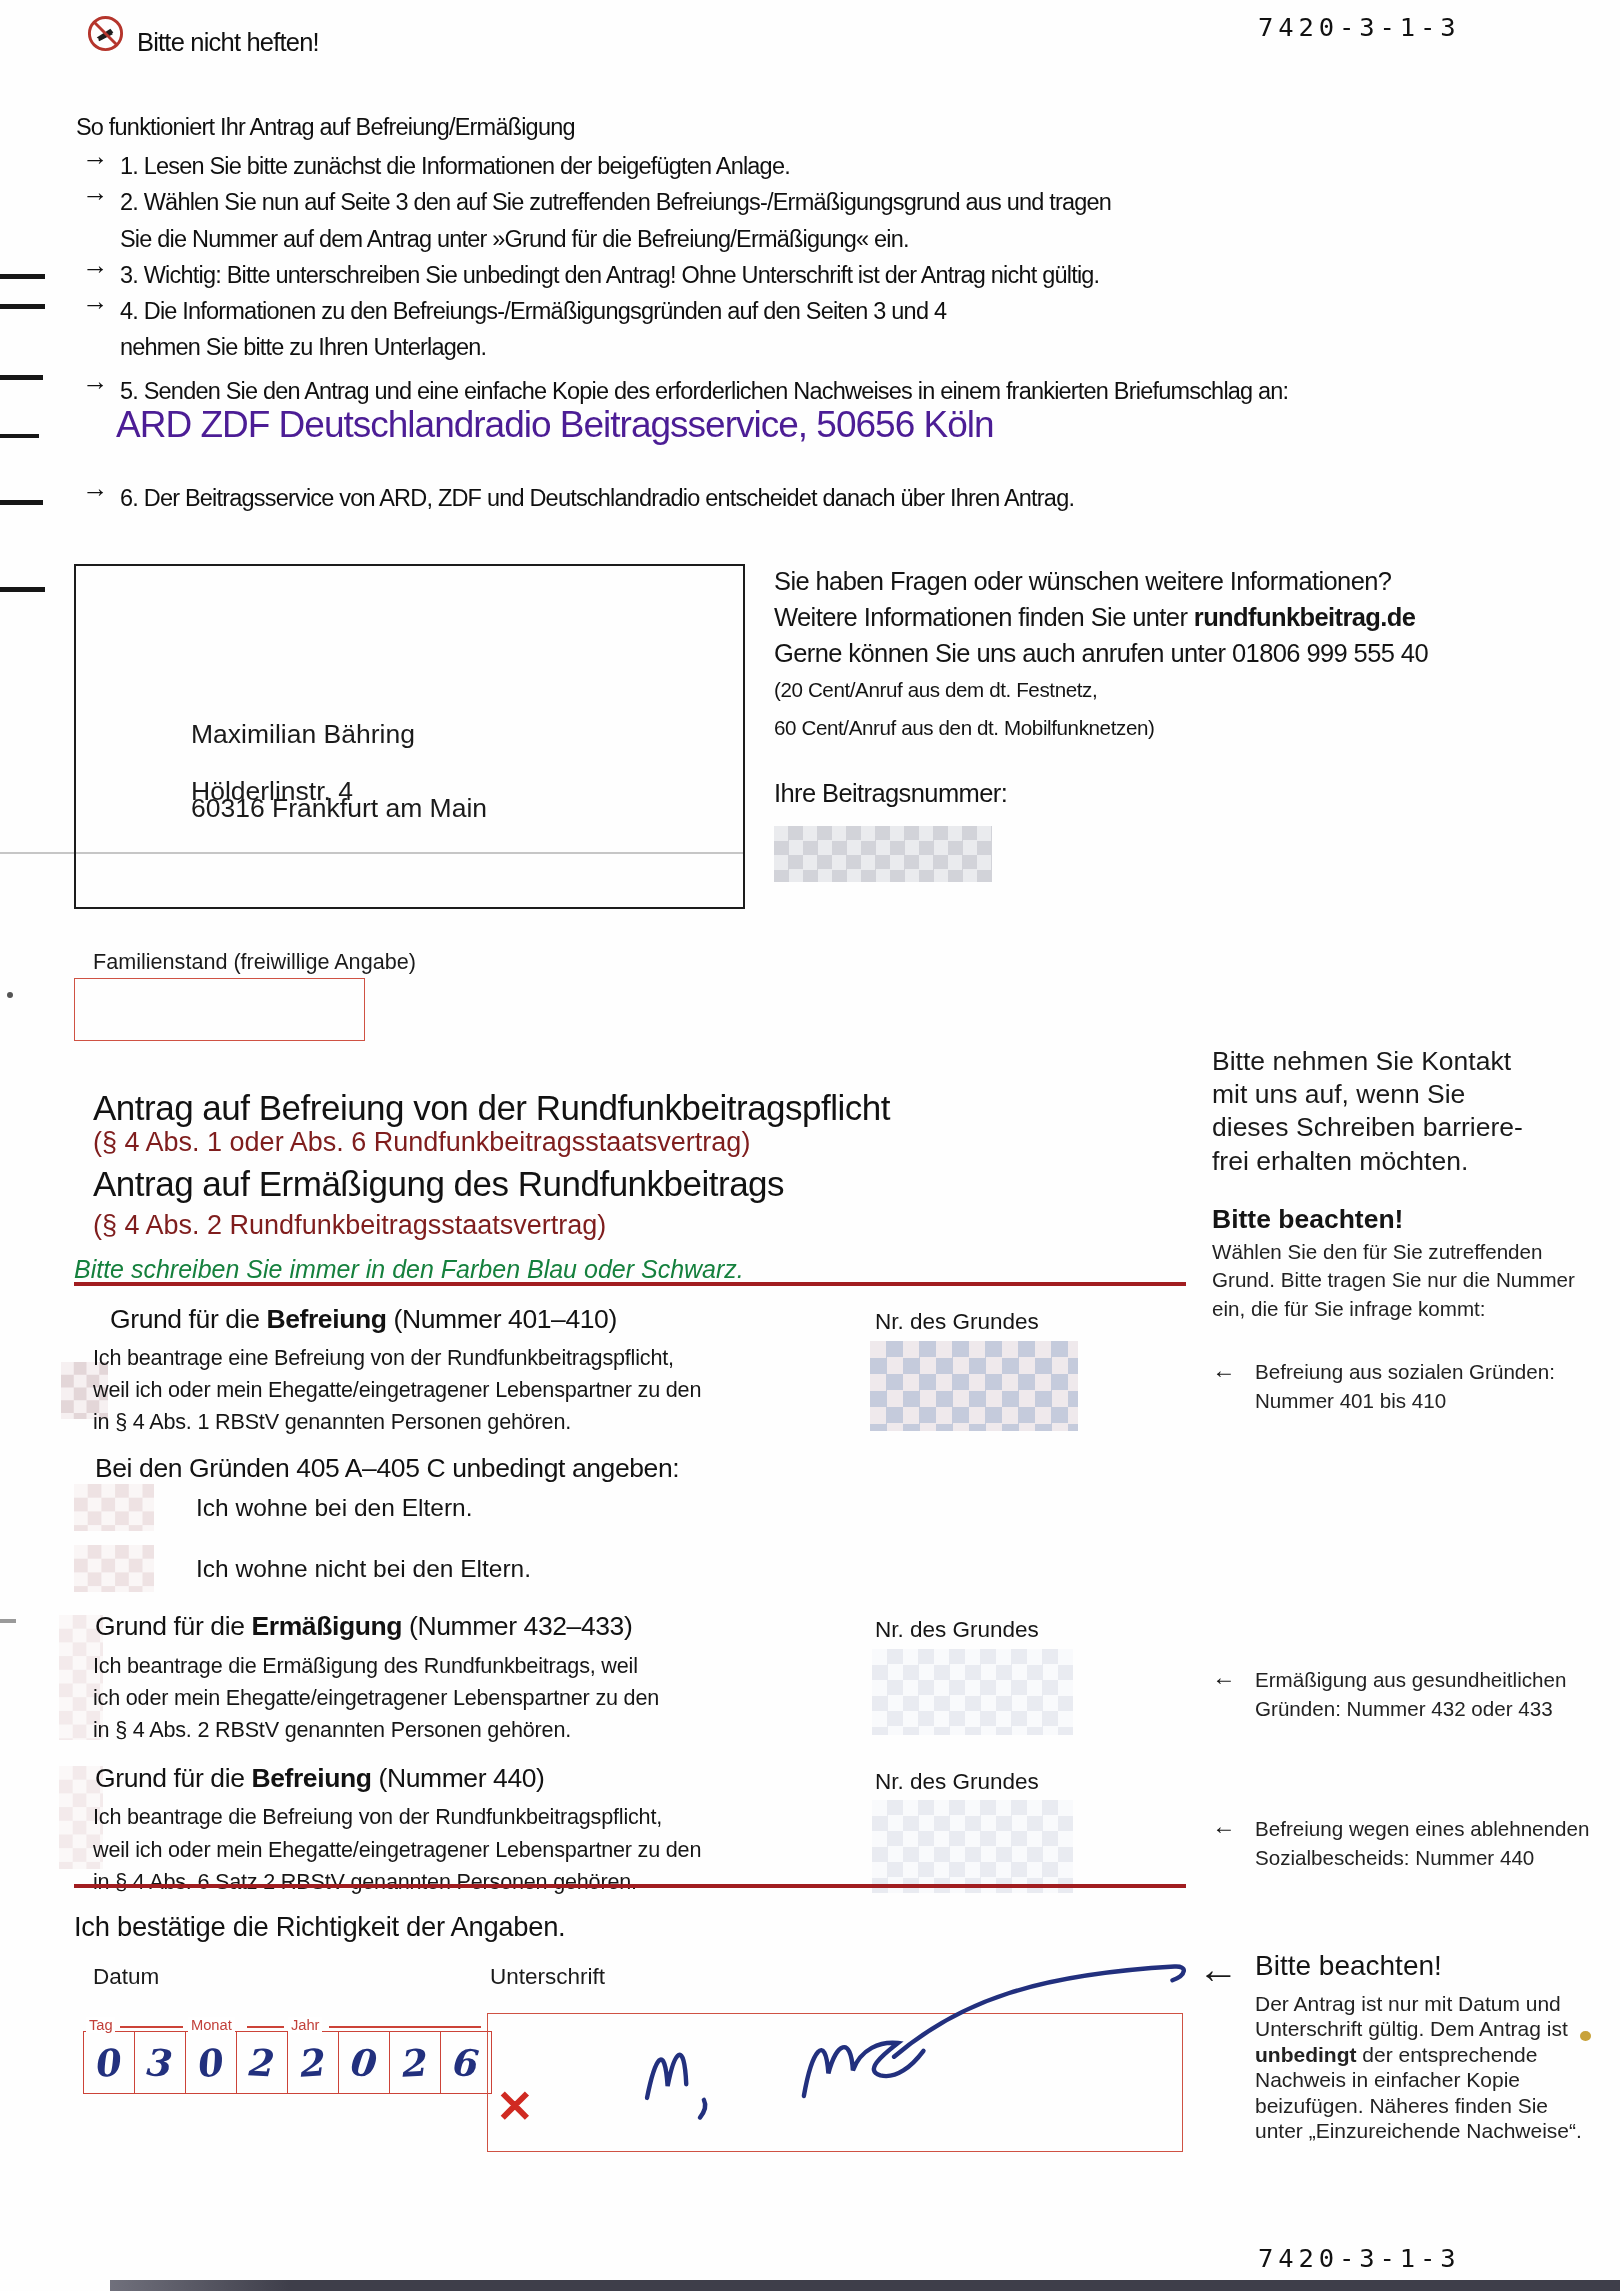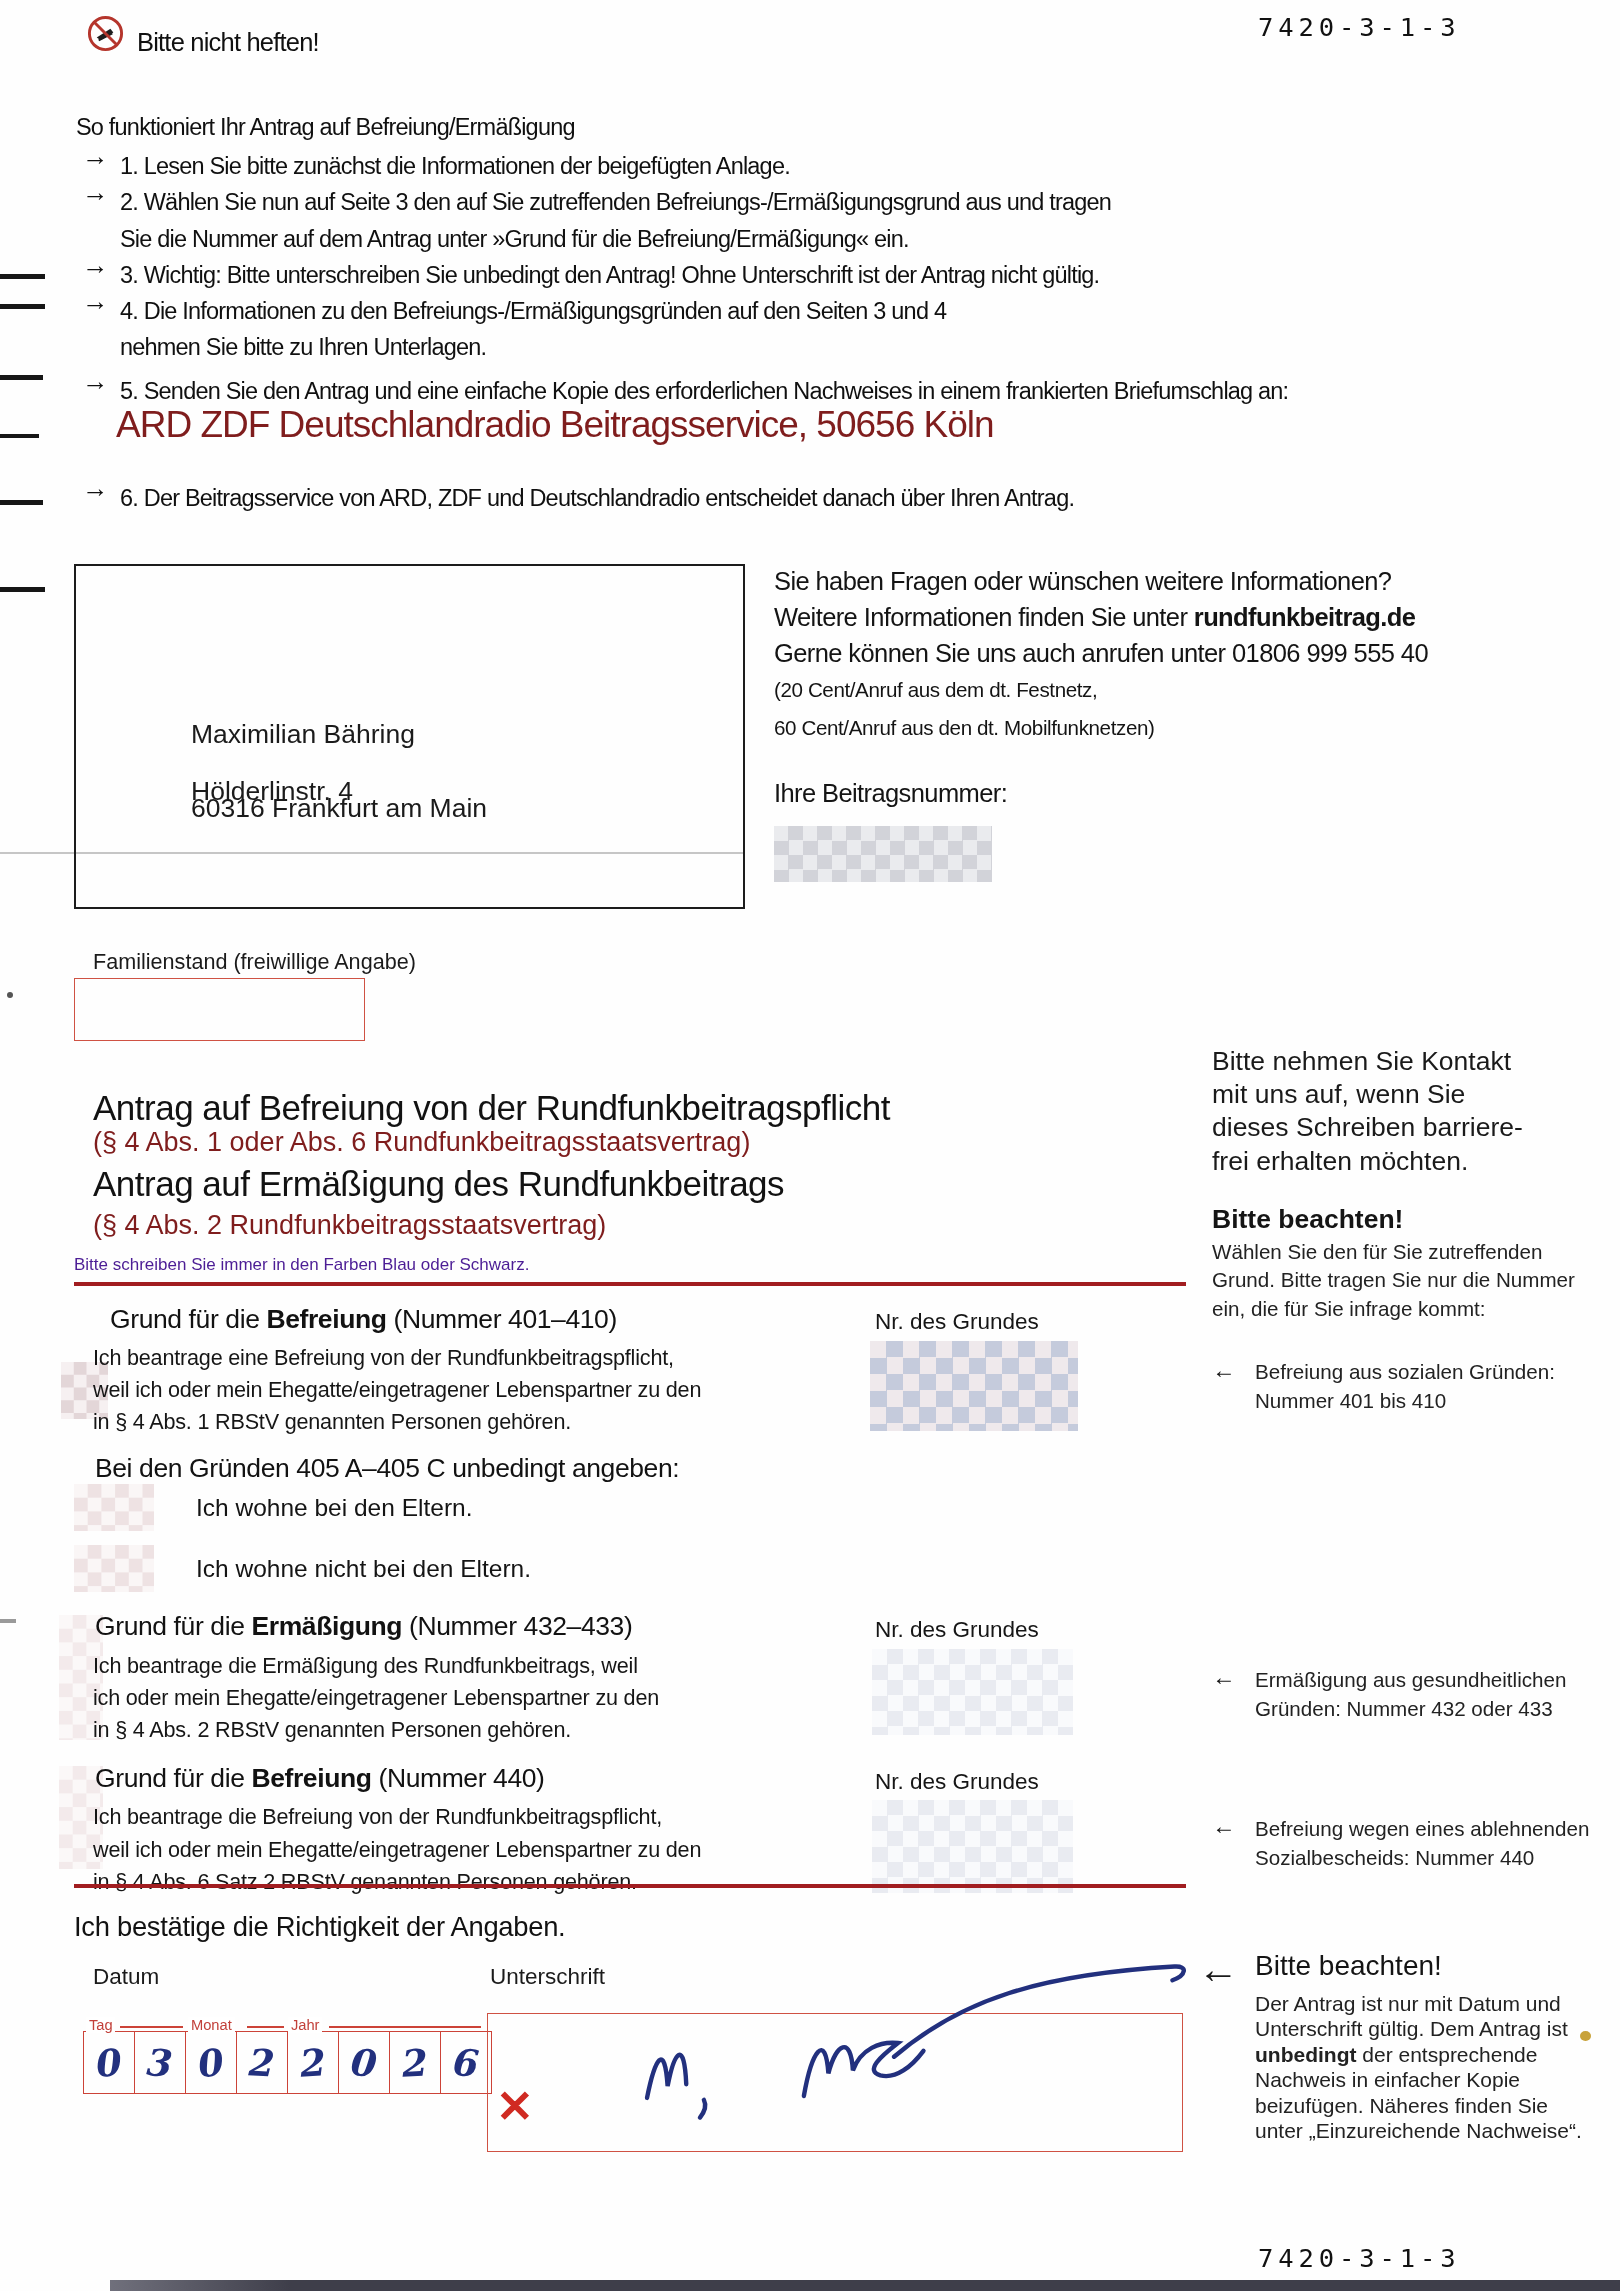--- a/index.html
+++ b/index.html
@@ -1,28 +1,28 @@
 <!DOCTYPE html>
 <html><head>
 <meta charset="utf-8">
 <style>
   html,body{margin:0;padding:0;background:#e8e8e8;}
   .page{position:relative;width:1620px;height:2292px;background:#fefefe;
         font-family:"Liberation Sans",sans-serif;color:#181818;overflow:hidden;margin:0 auto;}
   .abs{position:absolute;}
   .instr{font-size:23.5px;letter-spacing:-0.8px;color:#101010;white-space:nowrap;margin-top:8px;}
   .arrow{font-size:26.5px;color:#101010;font-weight:400;}
-  .serviceline{font-size:37px;letter-spacing:-1px;font-weight:500;white-space:nowrap;color:#7f1d1d;}
+  .serviceline{font-size:37px;letter-spacing:-1px;font-weight:500;white-space:nowrap;color:#4c1d95;}
   .addr{font-size:26.5px;line-height:37px;color:#1b1b1b;text-align:center;}
   .contact{font-size:25.5px;letter-spacing:-0.6px;white-space:nowrap;color:#141414;}
   .contact-small{font-size:20.6px;letter-spacing:-0.4px;white-space:nowrap;color:#141414;}
   .label-sm{font-size:21.6px;color:#1b1b1b;}
   .title-big{font-size:35px;letter-spacing:-0.5px;white-space:nowrap;color:#121212;}
   .title-sub{font-size:27px;white-space:nowrap;color:#7f1d1d;}
-  .note-sm{font-size:17px;white-space:nowrap;color:#4c1d95;}
+  .note-sm{font-size:25px;white-space:nowrap;color:#15803d;font-style:italic;}
   .sec-head{font-size:26.5px;letter-spacing:-0.4px;white-space:nowrap;color:#121212;}
   .sec-body{font-size:21.6px;letter-spacing:-0.2px;white-space:nowrap;color:#161616;}
   .nr-label{font-size:22.5px;white-space:nowrap;color:#161616;}
   .opt-text{font-size:24.5px;white-space:nowrap;color:#141414;}
   .side-note{font-size:20.6px;line-height:28px;white-space:nowrap;color:#222;}
   .side-access{font-size:26.5px;line-height:33px;white-space:nowrap;color:#1a1a1a;}
   .side-title{font-size:26.5px;font-weight:700;white-space:nowrap;color:#151515;}
   .confirm{font-size:27.4px;letter-spacing:-0.3px;white-space:nowrap;color:#121212;}
   .field-label{font-size:22.5px;color:#1b1b1b;}
   .ocr{font-family:"DejaVu Sans Mono",monospace;font-size:25.5px;letter-spacing:4.9px;color:#111;}

